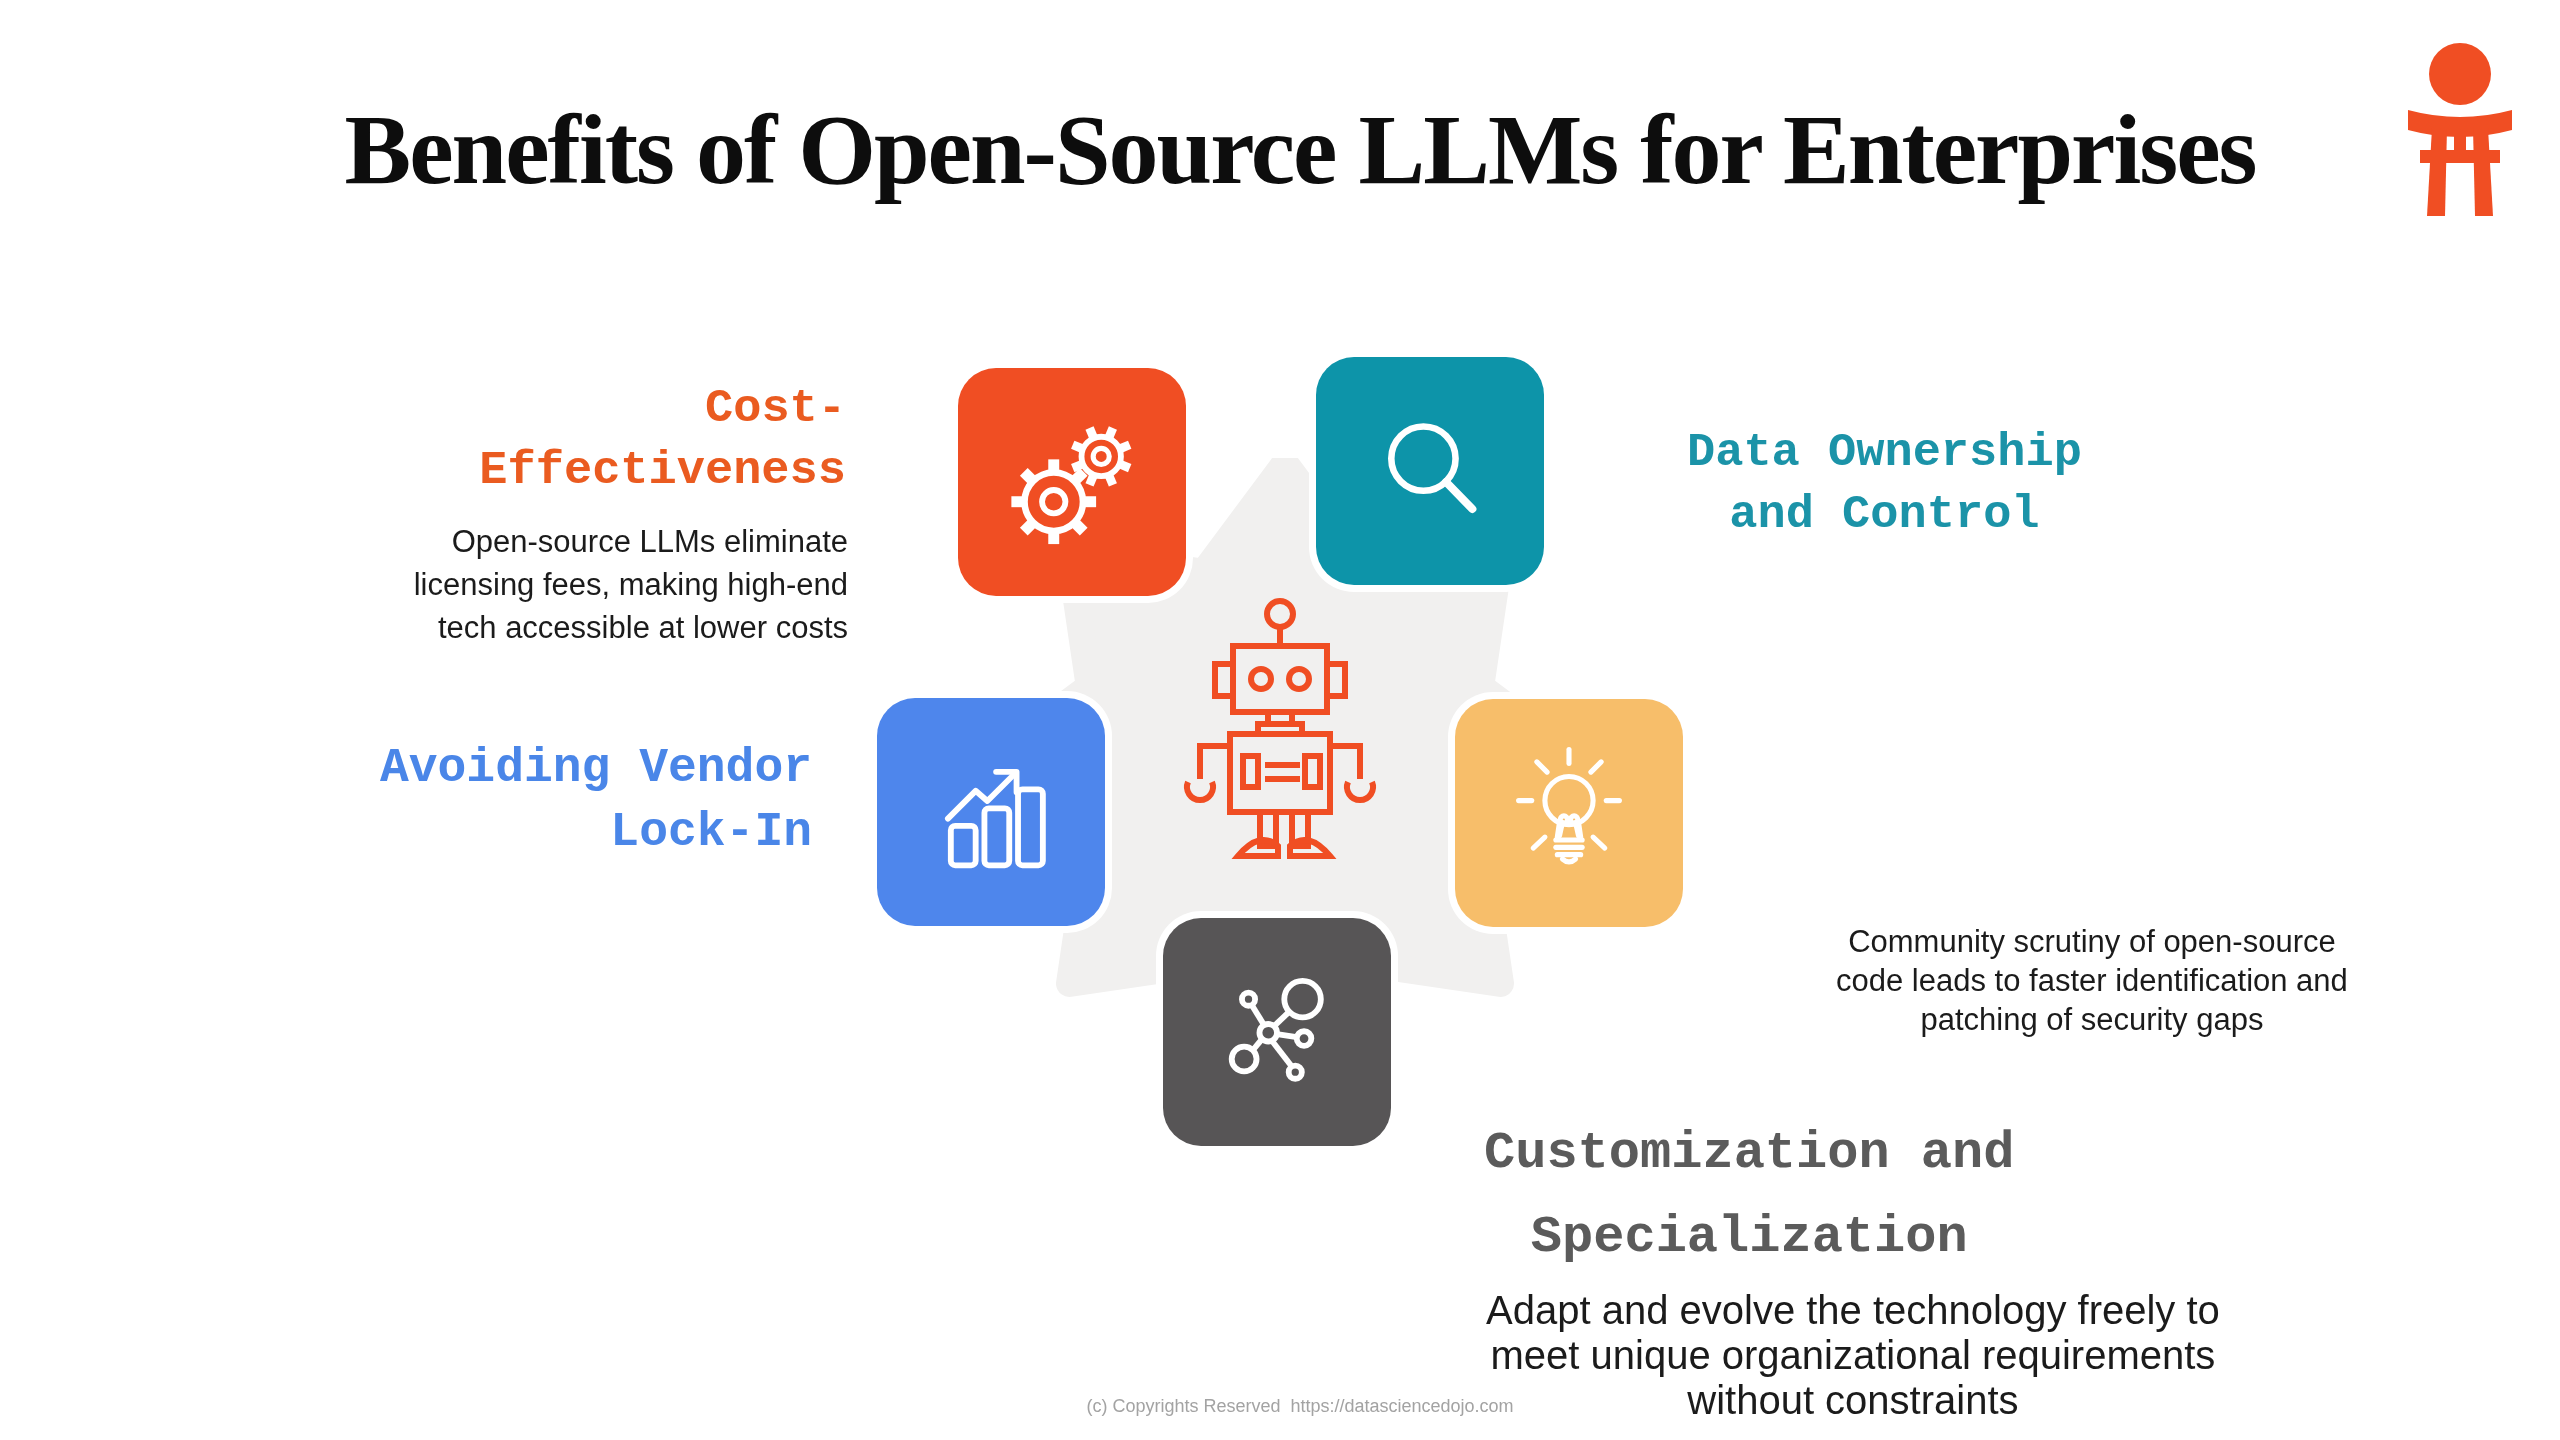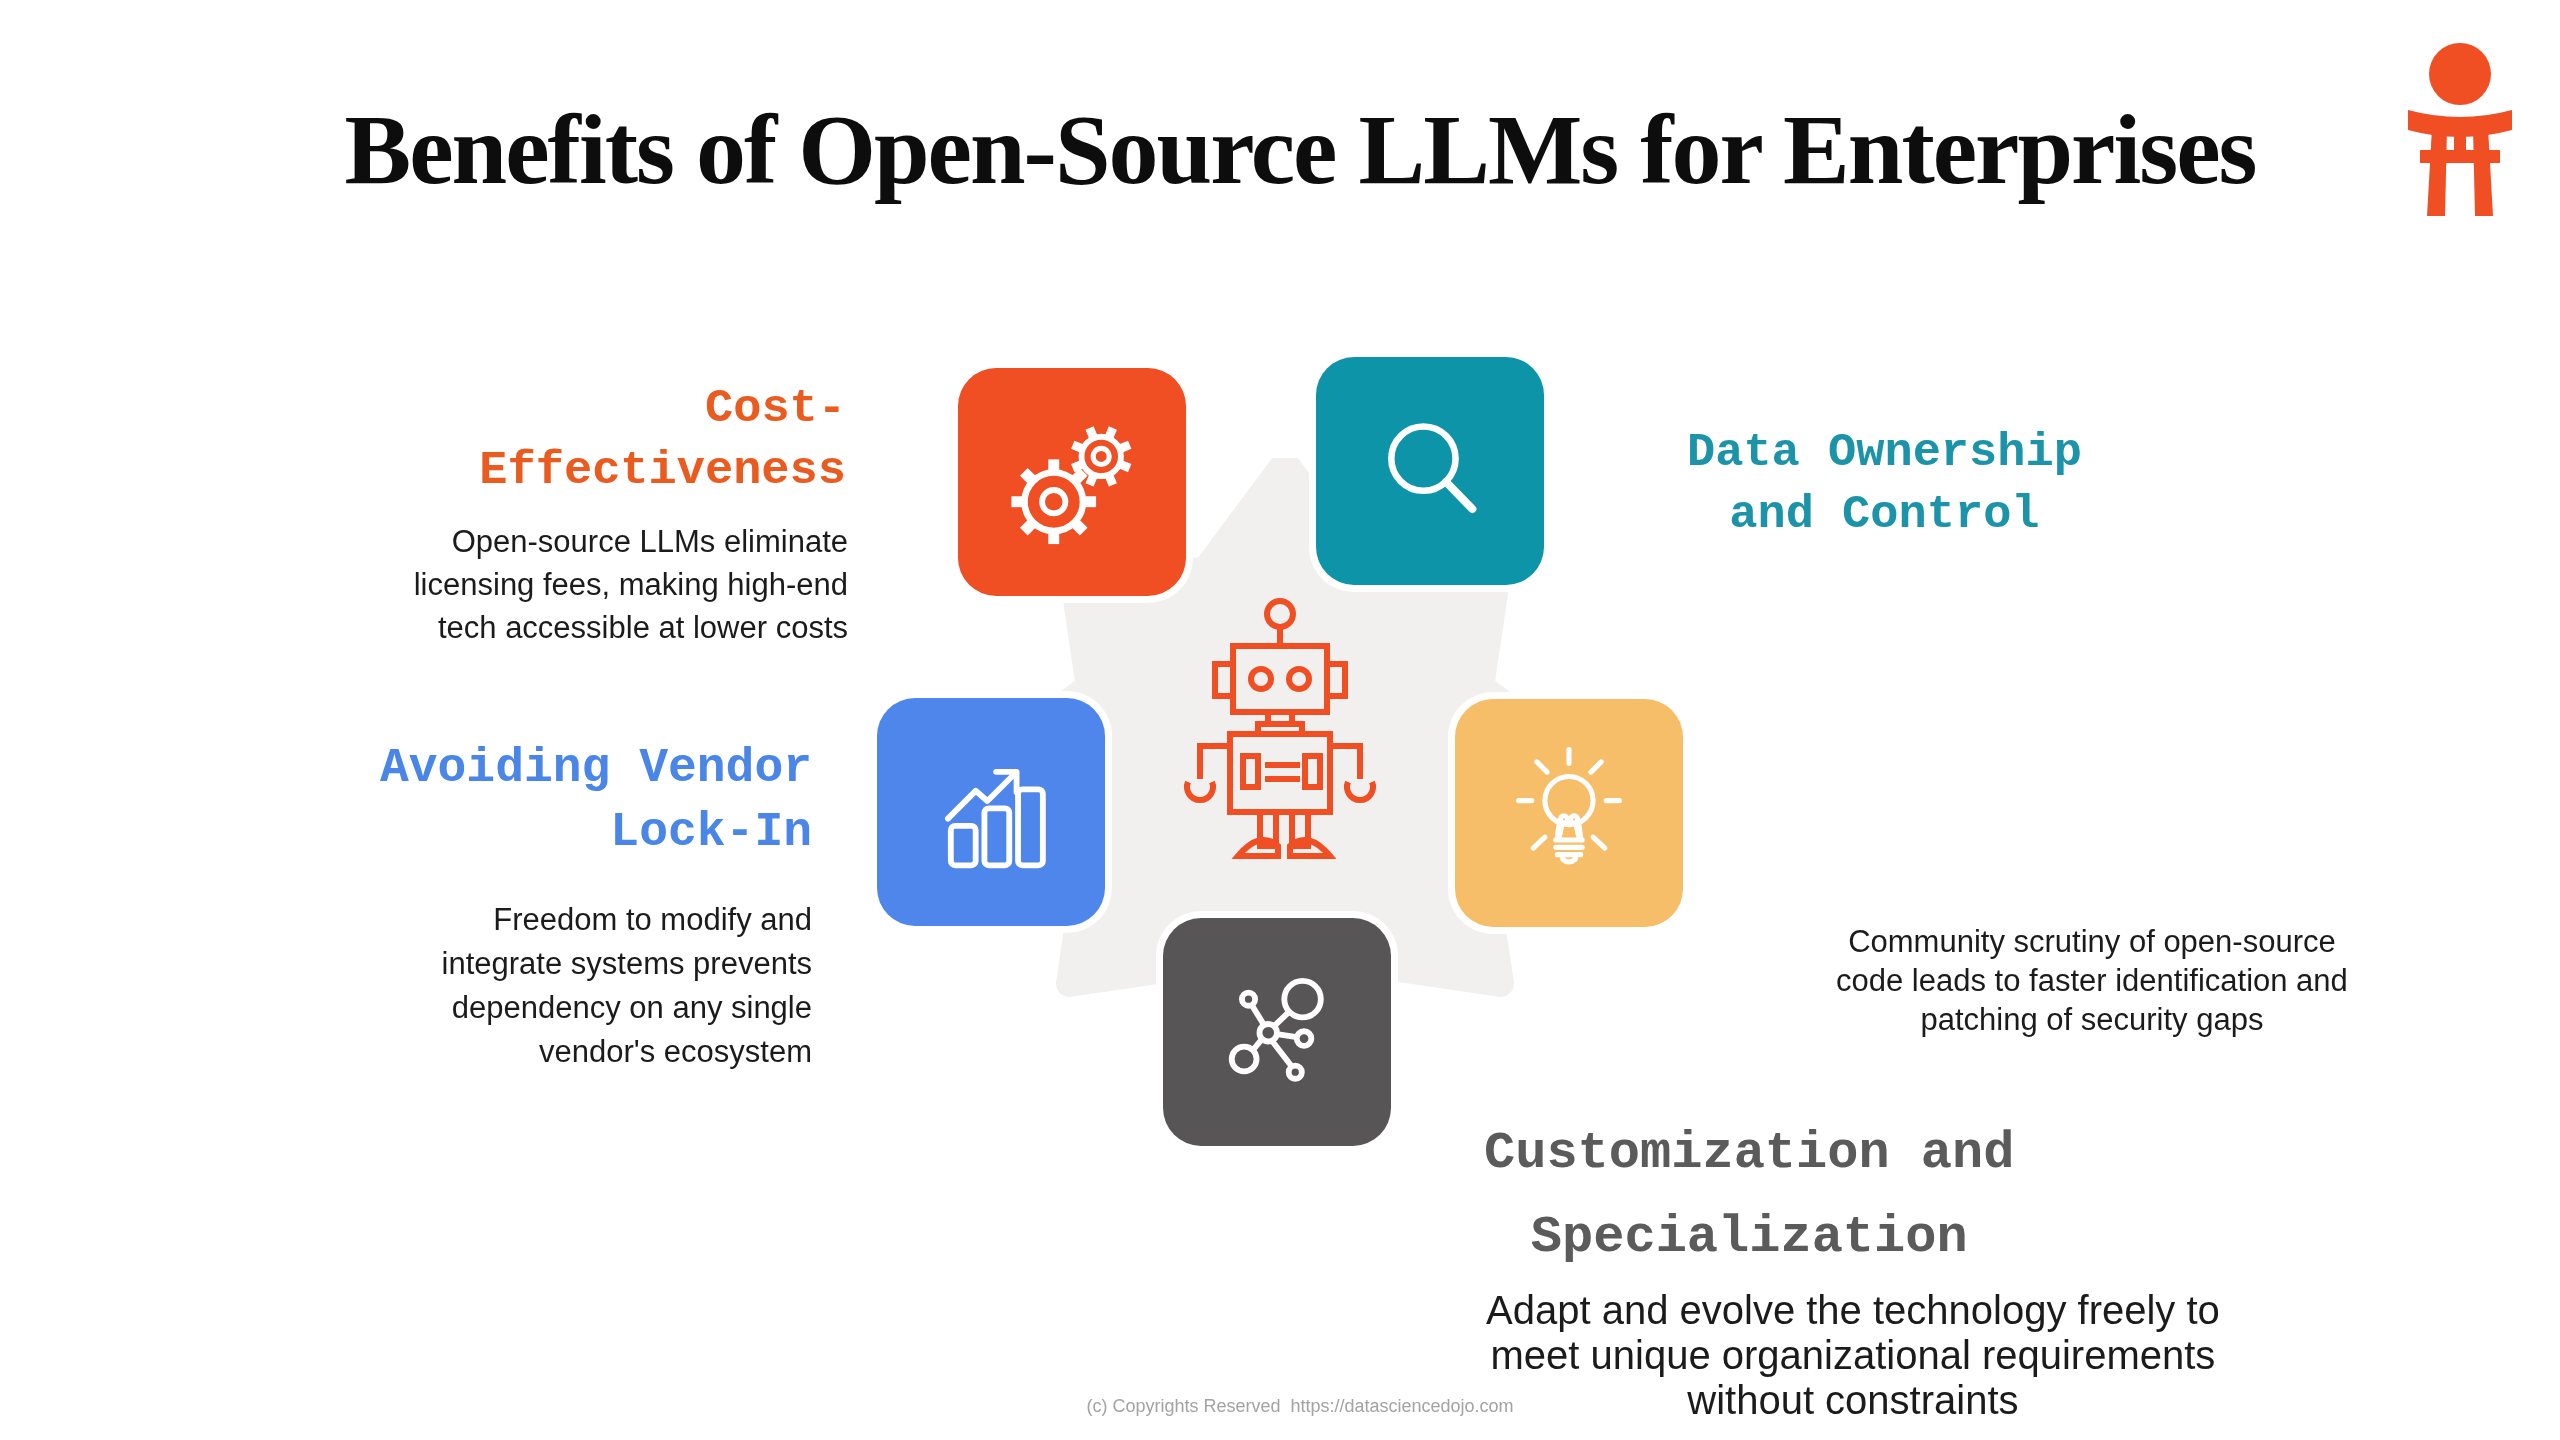--- a/index.html
+++ b/index.html
@@ -211,24 +211,20 @@
 Effectiveness</div>
   <div class="body align-r" id="cost-body">Open-source LLMs eliminate
 licensing fees, making high-end
 tech accessible at lower costs</div>
 
   <div class="heading align-l" id="data-heading" style="color: rgb(27, 147, 168);">Data Ownership
 and Control</div>
 
   <div class="heading align-r" id="vendor-heading" style="color: rgb(74, 134, 232);">Avoiding Vendor
 Lock-In</div>
-  <div class="body align-r" id="vendor-body">Freedom to modify and
-integrate systems prevents
-dependency on any single
-vendor's ecosystem</div>
 
   <div class="body align-l" id="security-body">Community scrutiny of open-source
 code leads to faster identification and
 patching of security gaps</div>
 
   <div class="heading align-l" id="custom-heading" style="color: rgb(91, 91, 91);">Customization and
 Specialization</div>
   <div class="body align-l" id="custom-body">Adapt and evolve the technology freely to
 meet unique organizational requirements
 without constraints</div>

